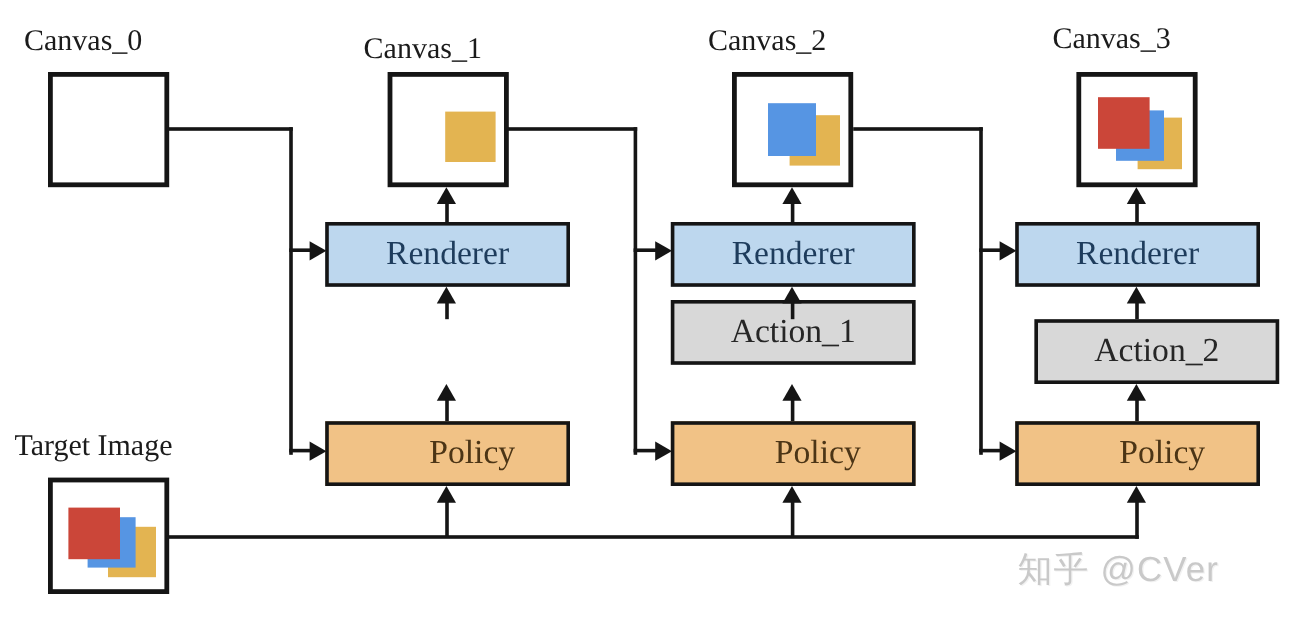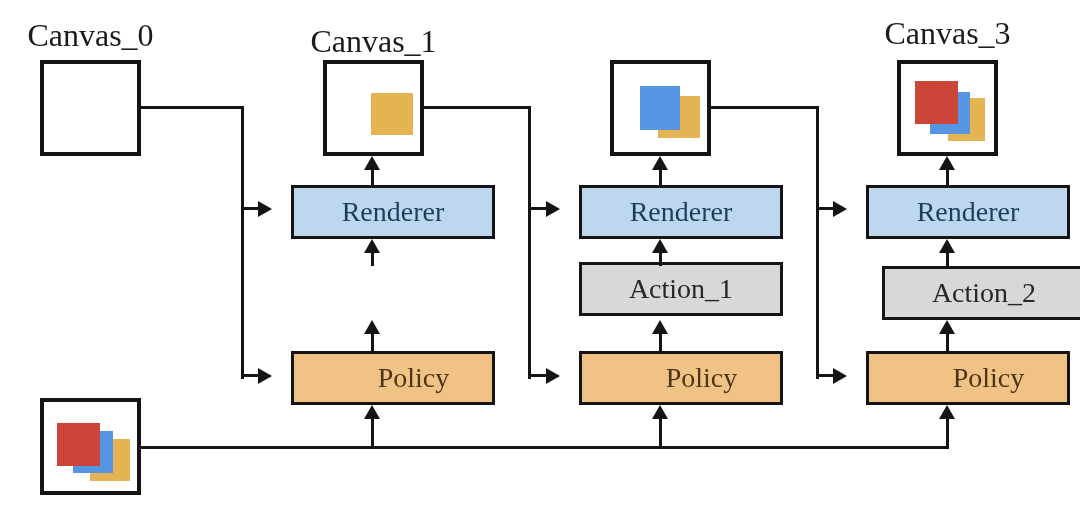--- a/index.html
+++ b/index.html
@@ -2,33 +2,33 @@
 <html style="--stroke-red: #cb4639; --stroke-blue: #5695e3; --stroke-yellow: #e3b451; --renderer-fill: #bdd7ee; --action-fill: #d8d8d8; --policy-fill: #f1c286; --renderer-text: #1e3c5c; --action-text: #262626; --policy-text: #4c3516; --label-text: #1b1b1b; --line-color: #151515; --watermark-text: #c9c9c9;"><head>
 <meta charset="utf-8">
 <style>
   html,body{margin:0;padding:0;background:#ffffff;}
   *{box-sizing:border-box;}
   .stage{
     position:relative;width:1080px;height:517px;background:#ffffff;overflow:hidden;
     font-family:"Liberation Serif","DejaVu Serif",serif;
   }
   .canvas-label{
-    position:absolute;height:30px;text-align:center;font-size:32px;line-height:30px;
+    position:absolute;height:30px;font-size:25px;line-height:30px;
     color:var(--label-text);white-space:nowrap;
   }
   .canvas-box{
     position:absolute;width:101px;height:96px;background:#ffffff;
     border:4px solid var(--line-color);
   }
   .canvas-box .inner{position:absolute;left:0;top:0;right:0;bottom:0;}
   .stroke{position:absolute;}
   .module{
     position:absolute;width:204px;height:54px;border:3px solid var(--line-color);
     display:flex;align-items:center;justify-content:center;
-    font-size:28px;white-space:nowrap;margin-left:20px;
+    font-size:28px;white-space:nowrap;
   }
   .module.renderer{background:var(--renderer-fill);color:var(--renderer-text);}
   .module.action{background:var(--action-fill);color:var(--action-text);}
   .module.policy{background:var(--policy-fill);color:var(--policy-text);padding-left:41px;}
   .hline{position:absolute;height:3px;background:var(--line-color);}
   .vline{position:absolute;width:3px;background:var(--line-color);}
   .arr-up{
     position:absolute;width:0;height:0;
     border-left:8px solid transparent;border-right:8px solid transparent;
     border-bottom:14px solid var(--line-color);
@@ -44,20 +44,21 @@
     font-family:"Liberation Sans","DejaVu Sans",sans-serif;
   }
 </style>
 </head>
 <body>
 
 <div class="stage">
 
   <div class="canvas-label" style="left:20px;top:20px;width:141px">Canvas_0</div>
   <div class="canvas-label" style="left:303px;top:26px;width:141px">Canvas_1</div>
+  <div class="canvas-label" style="left:590px;top:20px;width:141px">Canvas_2</div>
   <div class="canvas-label" style="left:877px;top:18px;width:141px">Canvas_3</div>
 
   <div class="canvas-box" style="left:40px;top:60px">
     <div class="inner"></div>
   </div>
   <div class="canvas-box" style="left:323px;top:60px">
     <div class="inner">
         <div class="stroke" style="left: 44px; top: 29px; width: 42px; height: 42px; background: var(--stroke-yellow);"></div>
       </div>
   </div>
@@ -68,39 +69,40 @@
       </div>
   </div>
   <div class="canvas-box" style="left:897px;top:60px">
     <div class="inner">
         <div class="stroke" style="left: 47px; top: 34px; width: 37px; height: 43px; background: var(--stroke-yellow);"></div>
         <div class="stroke" style="left: 29px; top: 28px; width: 40px; height: 42px; background: var(--stroke-blue);"></div>
         <div class="stroke" style="left: 14px; top: 17px; width: 43px; height: 43px; background: var(--stroke-red);"></div>
       </div>
   </div>
 
+  <div class="canvas-label" style="left:12px;top:357px;width:160px">Target Image</div>
   <div class="canvas-box" style="left:40px;top:398px;height:97px">
     <div class="inner">
         <div class="stroke" style="left: 46px; top: 37px; width: 40px; height: 42px; background: var(--stroke-yellow);"></div>
         <div class="stroke" style="left: 29px; top: 29px; width: 40px; height: 42px; background: var(--stroke-blue);"></div>
         <div class="stroke" style="left: 13px; top: 21px; width: 43px; height: 43px; background: var(--stroke-red);"></div>
       </div>
   </div>
 
   <div class="module renderer" style="left:271px;top:185px">
       <span>Renderer</span>
     </div>
   <div class="module policy" style="left:271px;top:351px">
       <span>Policy</span>
     </div>
 
   <div class="module renderer" style="left:559px;top:185px">
       <span>Renderer</span>
     </div>
-  <div class="module action" style="left:559px;top:262px">
+  <div class="module action" style="left:559px;top:250px">
       <span>Action_1</span>
     </div>
   <div class="module policy" style="left:559px;top:351px">
       <span>Policy</span>
     </div>
 
   <div class="module renderer" style="left:846px;top:185px">
       <span>Renderer</span>
     </div>
   <div class="module action" style="left:862px;top:266px">
@@ -153,14 +155,15 @@
   <div class="vline" style="left:946px;top:167px;height:18px"></div>
   <div class="arr-up" style="left:939px;top:239px"></div>
   <div class="vline" style="left:946px;top:250px;height:16px"></div>
   <div class="arr-up" style="left:939px;top:320px"></div>
   <div class="vline" style="left:946px;top:331px;height:20px"></div>
   <div class="arr-up" style="left:939px;top:405px"></div>
   <div class="vline" style="left:946px;top:416px;height:33px"></div>
 
   <div class="hline" style="left:139px;top:446px;width:810px"></div>
 
+  <div class="watermark">知乎 @CVer</div>
 
 </div>
 
 </body></html>

